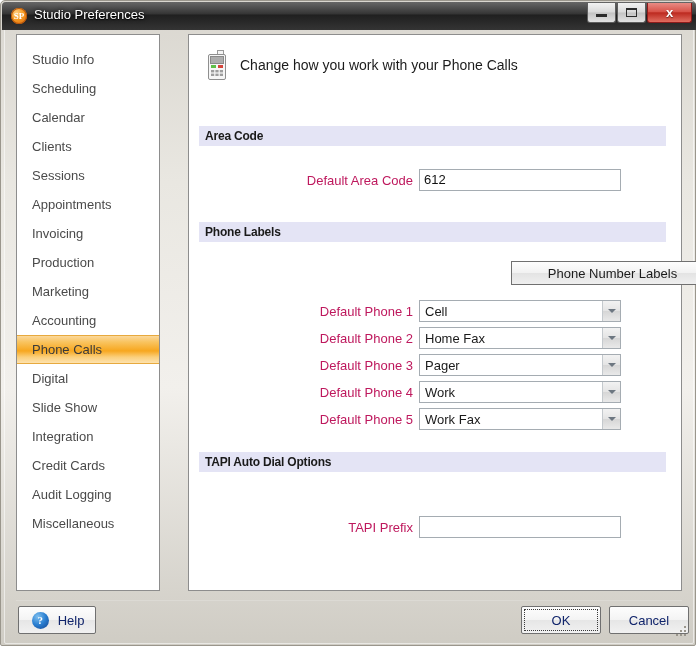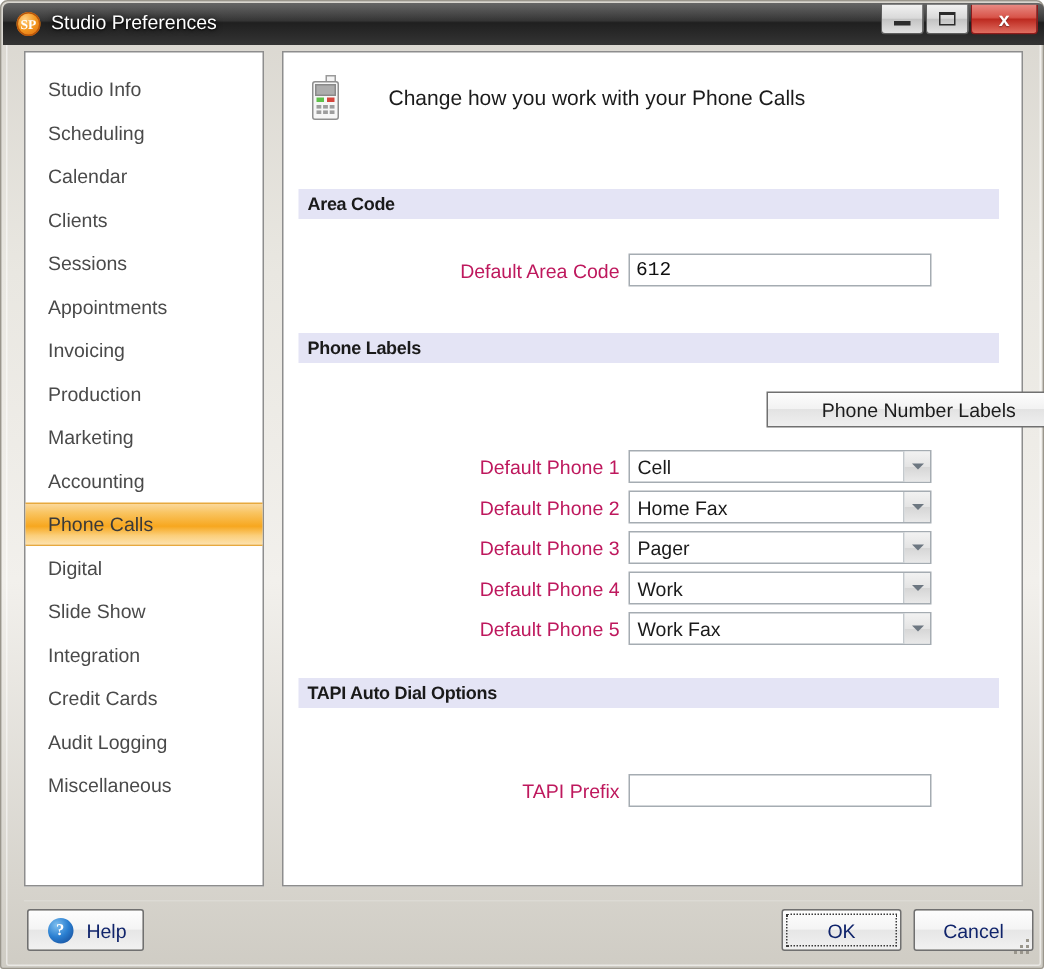--- a/index.html
+++ b/index.html
@@ -132,21 +132,21 @@
     left: 7px; top: 29px;
     width: 682px;
     height: 610px;
     box-sizing: border-box;
   }
 
   
   .nav-panel {
     position: absolute;
     left: 8px; top: 4px;
-    width: 160px;
+    width: 144px;
     height: 557px;
     box-sizing: border-box;
     background: #ffffff;
     border: 1px solid #8d8d8d;
   }
   .nav-list {
     position: absolute;
     left: 0; top: 10px;
     width: 100%;
   }
@@ -177,21 +177,21 @@
     box-sizing: border-box;
     background: #ffffff;
     border: 1px solid #8d8d8d;
   }
 
   .page-head {
     position: absolute;
     left: 17px; top: 14px;
     display: flex;
     align-items: center;
-    gap: 27px;
+    gap: 8px;
   }
   .page-head-title {
     font-size: 14px;
     color: #1b1b1b;
     white-space: nowrap;
   }
 
   
   .phone-icon {
     position: relative;
@@ -233,21 +233,21 @@
   }
   .textbox {
     box-sizing: border-box;
     border: 1px solid #a5acb2;
     background: #ffffff;
     height: 22px;
     line-height: 20px;
     font-size: 13px;
     color: #101010;
     padding: 0 4px;
-    font-family: Liberation Mono, monospace;
+    font-family: Liberation Sans, sans-serif;
     white-space: nowrap;
     overflow: hidden;
   }
 
   .combo {
     position: relative;
     box-sizing: border-box;
     border: 1px solid #a5acb2;
     background: #ffffff;
     height: 22px;

